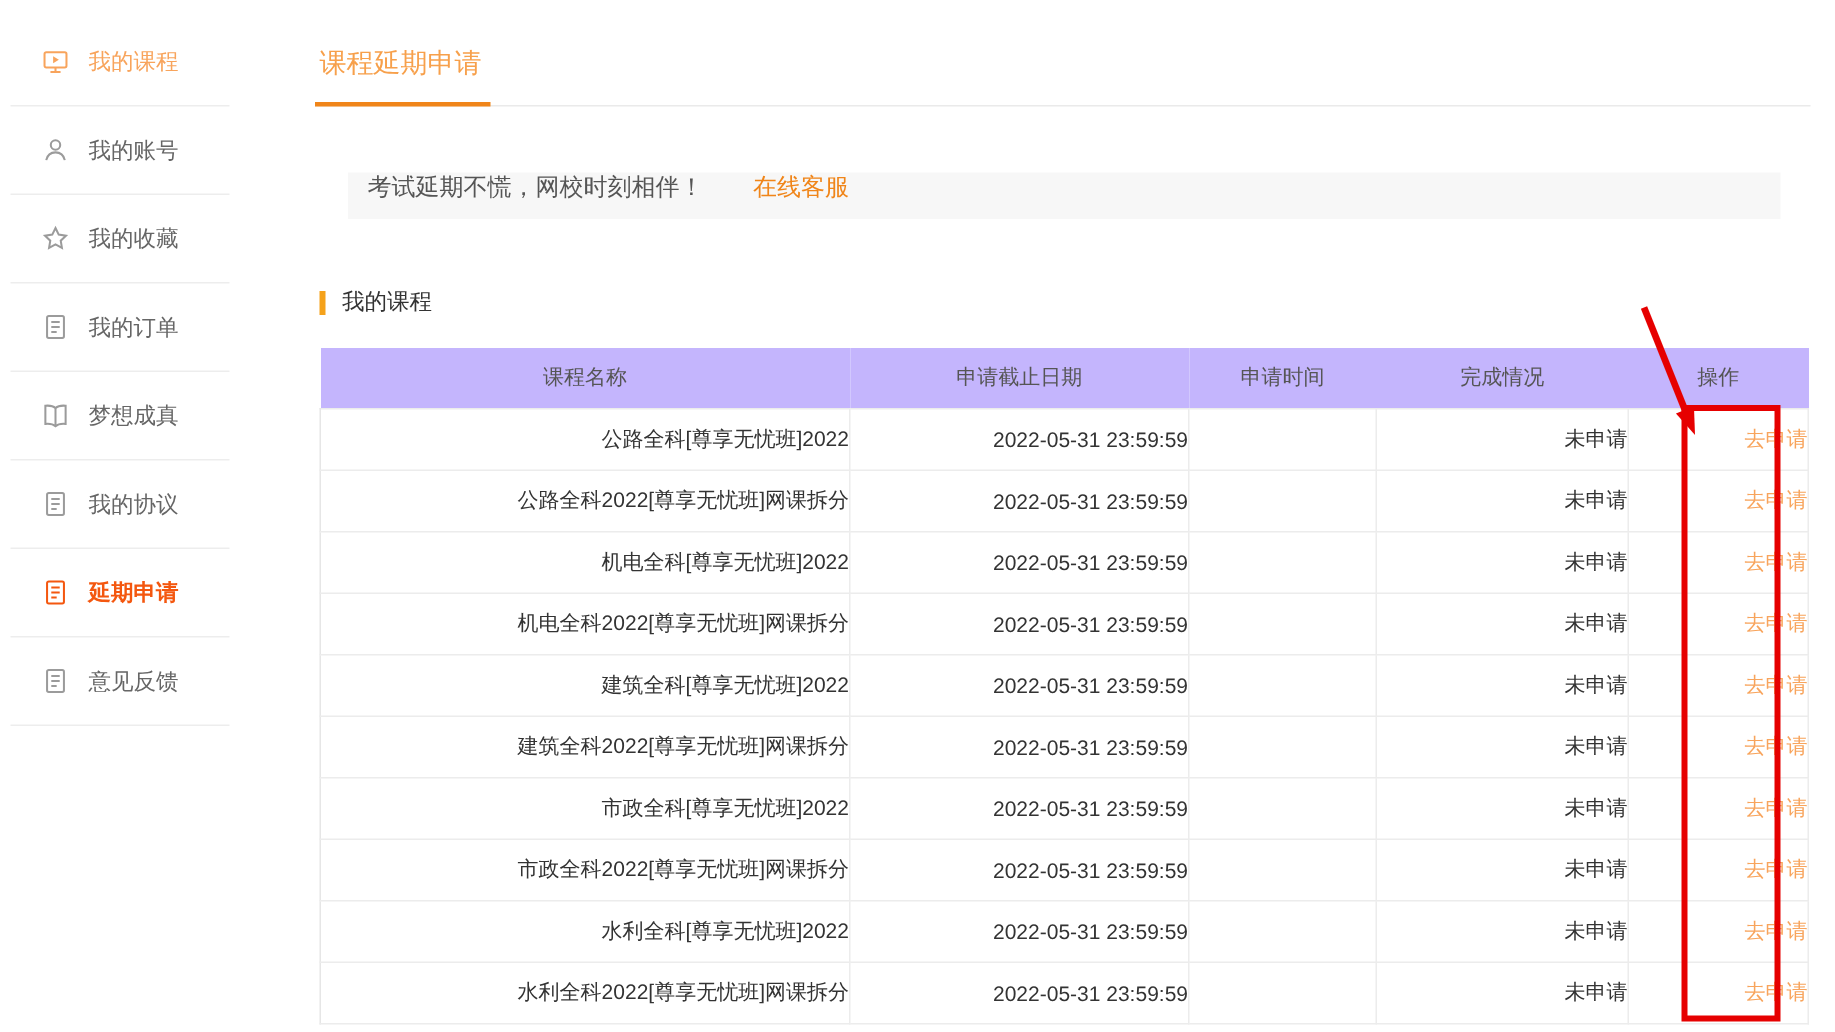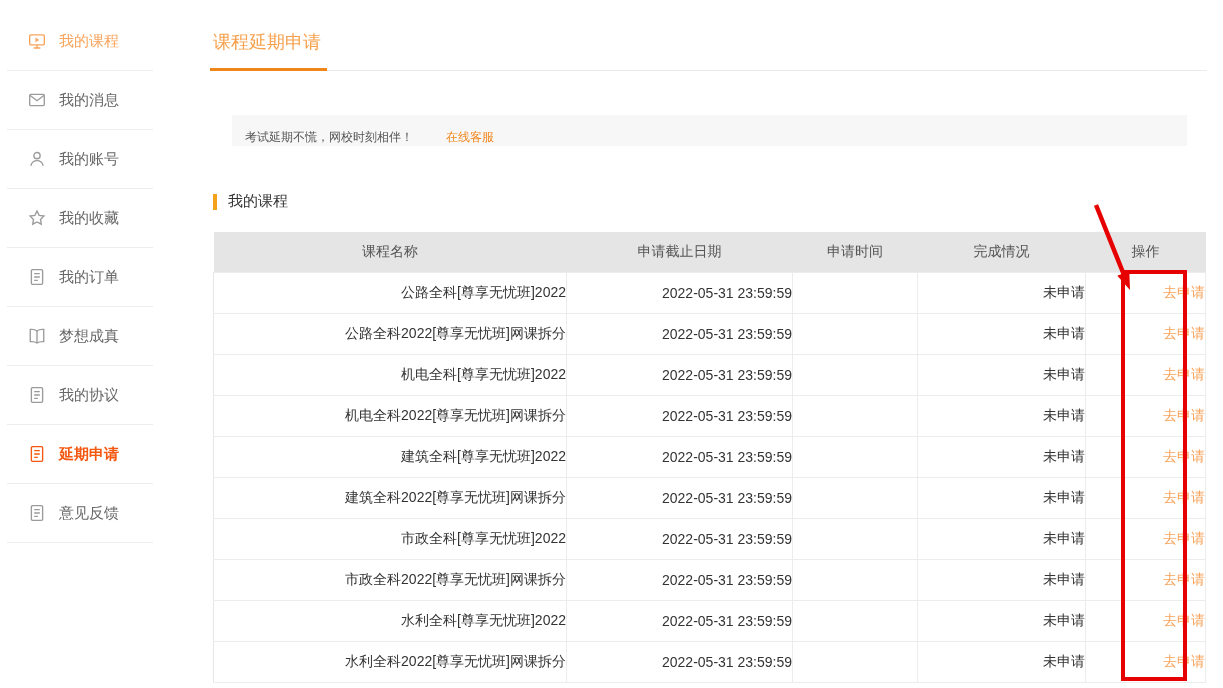--- a/index.html
+++ b/index.html
@@ -19,33 +19,33 @@
   .side-item.active-delay .ic { color:#f4570f; }
   .ic svg { width:18px; height:18px; }
 
   
   .tab-title { position:absolute; left:213px; top:30px; font-size:18px; color:#f7a04b; cursor:pointer; }
   .tab-underline { position:absolute; left:210px; top:68px; width:117px; height:3px; background:#f08519; }
   .header-line { position:absolute; left:210px; top:70px; width:997px; height:1px; background:#eaeaea; }
 
   
   .notice { position:absolute; left:232px; top:115px; width:955px; height:31px;
-            background:#f7f7f7; display:flex; align-items:flex-end; padding-left:13px;
-            font-size:12px; color:#555; }
+            background:#f7f7f7; display:flex; align-items:flex-start; padding-left:13px;
+            font-size:16px; color:#555; }
   .notice .link { color:#f08519; margin-left:33px; cursor:pointer; }
 
   
   .section { position:absolute; left:213px; top:192px; display:flex; align-items:center; }
   .section .bar { width:4px; height:16px; background:#f5a21b; }
   .section .label { margin-left:11px; font-size:15px; color:#333; }
 
   
   table.courses { position:absolute; left:213px; top:232px; width:992px;
                   border-collapse:collapse; table-layout:fixed; }
-  table.courses th { height:40px; background:#e5e5e5; font-weight:400;
+  table.courses th { height:40px; background:#c4b5fd; font-weight:400;
                      font-size:14px; color:#555; text-align:center; }
   table.courses td { height:41px; border:1px solid #ececec; text-align:right;
                      font-size:14px; color:#333; background:#fff; }
   table.courses tr td:first-child { border-left-color:#e6e6e6; }
   .action-link { color:#f8a45c; cursor:pointer; }
 
   
   .anno-rect { position:absolute; left:1121px; top:270px; width:66px; height:411px;
                border:4px solid #e60000; pointer-events:none; }
   .anno-arrow { position:absolute; left:1085px; top:196px; width:55px; height:100px;
@@ -59,29 +59,20 @@
   <ul class="sidebar">
     <li class="side-item active-course">
       <span class="ic">
         <svg viewBox="0 0 16 16" fill="none" stroke="currentColor" stroke-width="1.2">
           <rect x="1.5" y="2.5" width="13" height="9" rx="1"></rect>
           <path d="M6.6 4.9l3.4 2.1-3.4 2.1z" fill="currentColor" stroke="none"></path>
           <path d="M8 11.5v2.2M5 14.2h6"></path>
         </svg>
       </span>
       <span>我的课程</span>
-    </li>
-    <li class="side-item">
-      <span class="ic">
-        <svg viewBox="0 0 16 16" fill="none" stroke="currentColor" stroke-width="1.2">
-          <rect x="1.5" y="3" width="13" height="10" rx="1"></rect>
-          <path d="M2 4l6 4.6L14 4"></path>
-        </svg>
-      </span>
-      <span>我的消息</span>
     </li>
     <li class="side-item">
       <span class="ic">
         <svg viewBox="0 0 16 16" fill="none" stroke="currentColor" stroke-width="1.2">
           <circle cx="8" cy="5" r="2.8"></circle>
           <path d="M2.5 14c.7-3 2.7-4.6 5.5-4.6s4.8 1.6 5.5 4.6"></path>
         </svg>
       </span>
       <span>我的账号</span>
     </li>

